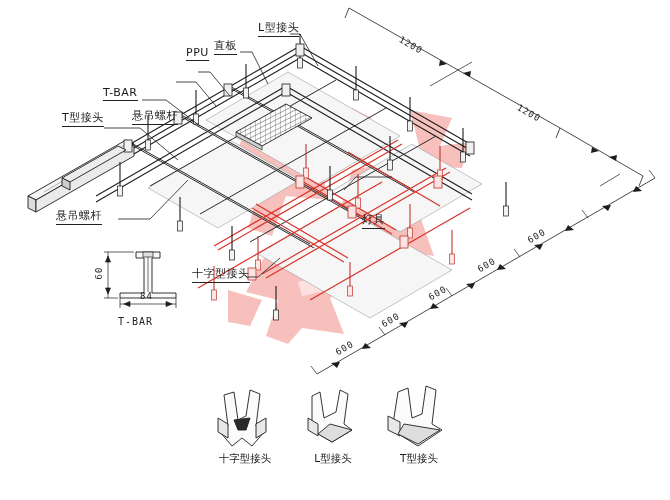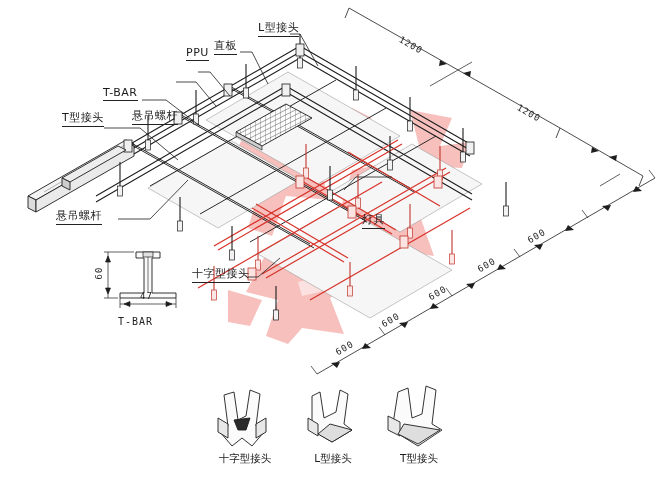--- a/index.html
+++ b/index.html
@@ -268,20 +268,20 @@
   <div class="dim" style="left:398px; top:40px;  transform:rotate(30deg);">1200</div>
   <div class="dim" style="left:516px; top:108px; transform:rotate(30deg);">1200</div>
 
   <div class="dim" style="left:335px; top:343px; transform:rotate(-30deg);">600</div>
   <div class="dim" style="left:381px; top:315px; transform:rotate(-30deg);">600</div>
   <div class="dim" style="left:428px; top:288px; transform:rotate(-30deg);">600</div>
   <div class="dim" style="left:477px; top:260px; transform:rotate(-30deg);">600</div>
   <div class="dim" style="left:527px; top:231px; transform:rotate(-30deg);">600</div>
 
   <div class="dim" style="left:93px;  top:268px; transform:rotate(-90deg);">60</div>
-  <div class="dim" style="left:140px; top:291px;">47</div>
+  <div class="dim" style="left:140px; top:291px;">84</div>
   <div class="capm" style="left:118px; top:316px;">T-BAR</div>
 
   <div class="cap" style="left:208px; top:452px; width:74px;">十字型接头</div>
   <div class="cap" style="left:296px; top:452px; width:74px;">L型接头</div>
   <div class="cap" style="left:382px; top:452px; width:74px;">T型接头</div>
 
 </div>
 
 </body></html>

